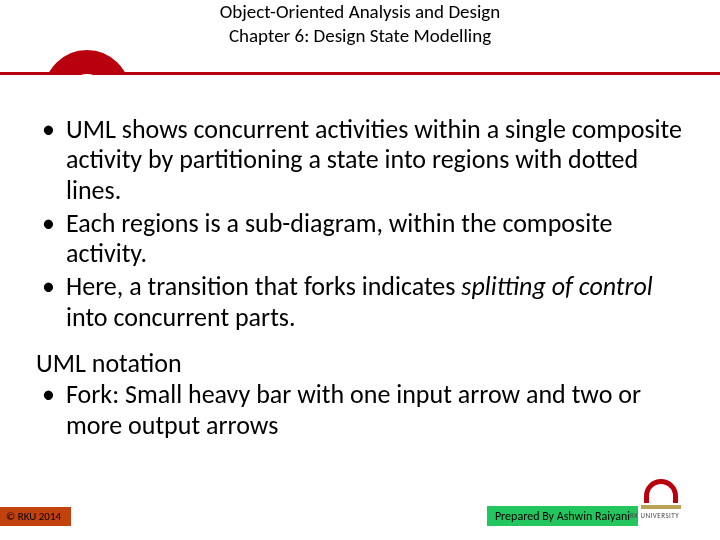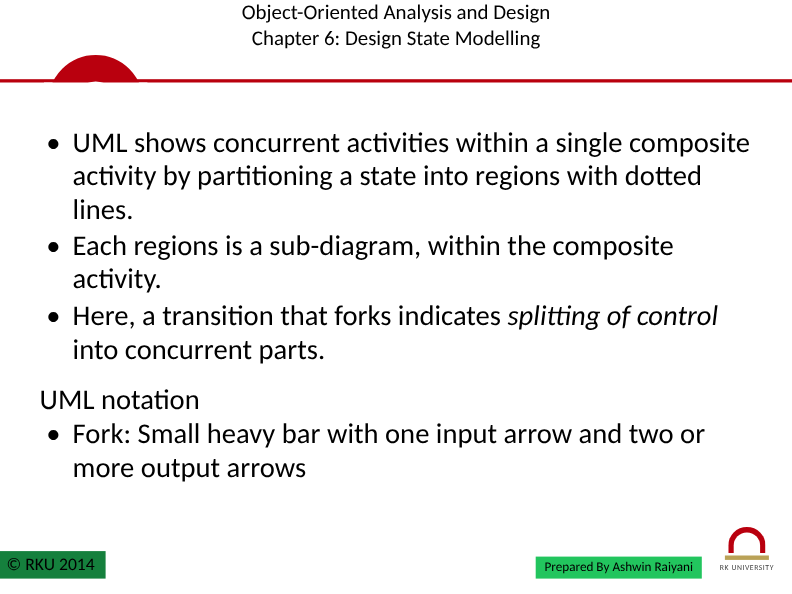--- a/index.html
+++ b/index.html
@@ -83,40 +83,39 @@
     position: absolute;
     left: 0;
     right: 0;
     bottom: 14px;
     height: 24px;
   }
   .footer-left {
     position: absolute;
     left: 0;
     bottom: 0;
-    background: #15803d;
+    background: #c2410c;
     color: #000;
-    font-size: 16px;
+    font-size: 11px;
     padding: 3px 10px 3px 6px;
   }
   .footer-right {
     position: absolute;
     right: 82px;
     bottom: 0;
     background: #22c55e;
     color: #000;
     font-size: 12px;
     padding: 3px 8px;
   }
   .logo {
     position: absolute;
-    right: 10px;
+    right: 28px;
     bottom: 6px;
     width: 62px;
-    text-align: center;
   }
   .logo-arch {
     width: 34px;
     height: 24px;
     margin: 0 auto 2px auto;
     border: 5px solid #b9000e;
     border-bottom: none;
     border-top-left-radius: 20px;
     border-top-right-radius: 20px;
     position: relative;

